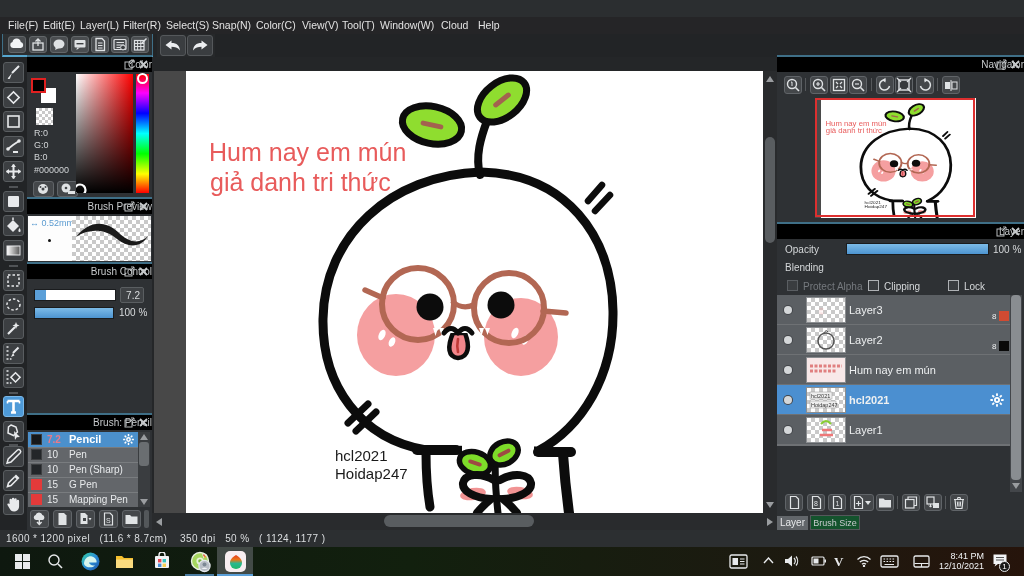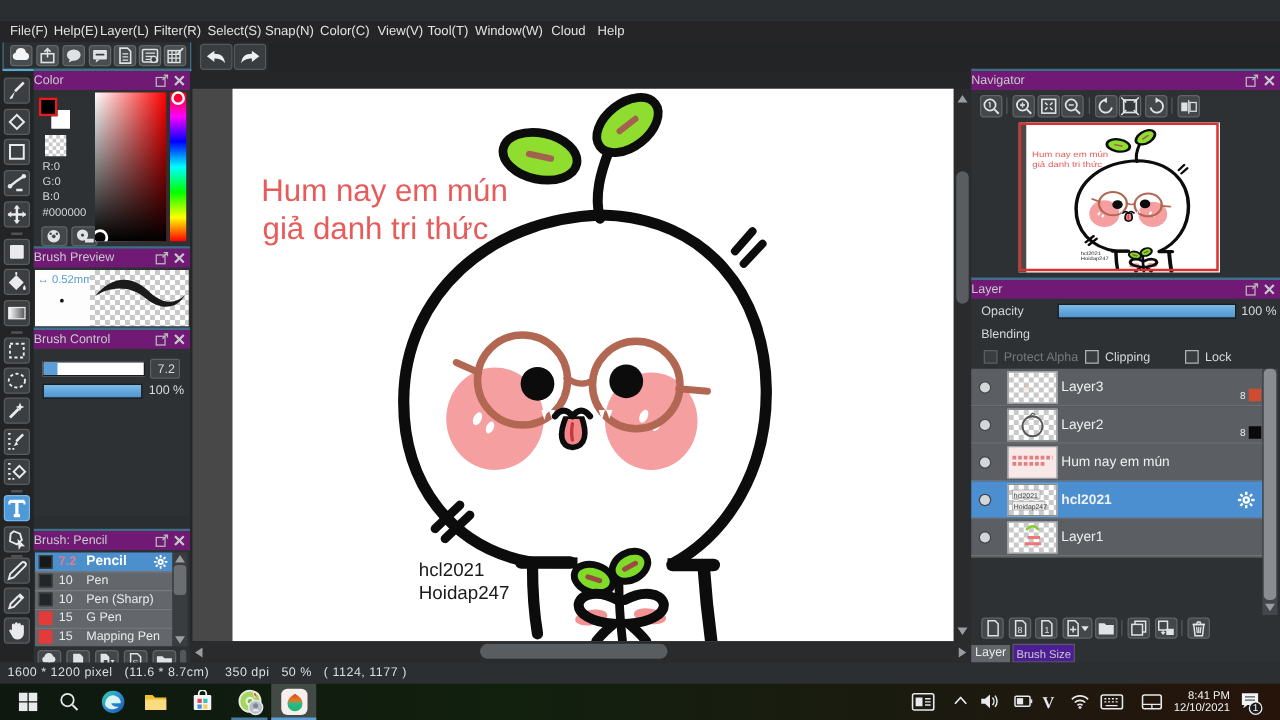--- a/index.html
+++ b/index.html
@@ -13,27 +13,27 @@
 #toolbarrow{left:0;top:34px;width:1024px;height:23px;background:#222426;}
 #tbpanel{position:absolute;left:2px;top:0px;width:151px;height:23px;background:#2c2f31;border-left:1px solid #3f6f87;border-right:1px solid #3f6f87;border-bottom:2px solid #57a7cf;}
 .tbtn{position:absolute;top:2px;width:18px;height:17px;background:#4a4d50;border:1px solid #63676a;border-radius:3px;}
 #tbundo{position:absolute;left:157px;top:0px;width:58px;height:23px;background:#26282a;}
 .ubtn{position:absolute;top:1px;width:26px;height:21px;background:#3a3d40;border:1px solid #55585b;border-radius:3px;}
 #lstrip{left:0;top:57px;width:27px;height:473px;background:#222426;}
 .ltool{position:absolute;left:3px;width:21px;height:21px;background:#3c3f42;border:1px solid #595d60;border-radius:3px;color:#e8eaec;}
 .ltool.sel{background:#4e9ad8;border-color:#7ab8e8;}
 .lsep{position:absolute;left:9px;width:9px;height:2px;background:#505356;}
 .panel{background:#2e3134;border-top:2px solid #3f6f87;}
-.phead{position:relative;height:15px;background:#701a75;color:#c6c9cb;font-size:10px;text-align:left;line-height:15px;}
+.phead{position:relative;height:15px;background:#000000;color:#c6c9cb;font-size:10px;text-align:right;line-height:15px;}
 .pico{position:absolute;right:17px;top:2px;width:11px;height:11px;}
 .pclose{position:absolute;right:3px;top:2px;width:11px;height:11px;}
 #pcolor{left:27px;top:55px;width:125px;height:142px;}
 #pbpreview{left:27px;top:197px;width:125px;height:84px;}
 #pbcontrol{left:27px;top:262px;width:125px;height:151px;}
-#pbrush{left:27px;top:413px;width:125px;height:117px;margin-top:10px;}
+#pbrush{left:27px;top:413px;width:125px;height:117px;}
 #canvasarea{left:152px;top:57px;width:625px;height:473px;background:#242628;}
 #tab1{position:absolute;left:4px;top:0;width:308px;height:14px;background:linear-gradient(#4a4d4f,#333638);border:1px solid #222;border-bottom:none;color:#c9c9c9;font-size:9px;text-align:center;line-height:14px;}
 #paste{position:absolute;left:2px;top:14px;width:609px;height:442px;background:#484848;}
 #doc{position:absolute;left:32px;top:0px;width:577px;height:442px;background:#ffffff;overflow:hidden;}
 #vsb{position:absolute;left:611px;top:14px;width:14px;height:442px;background:#292b2d;}
 #vsb .thumb{position:absolute;left:2px;top:66px;width:10px;height:106px;background:#595d60;border-radius:5px;}
 #hsb{position:absolute;left:0px;top:456px;width:625px;height:17px;background:#292b2d;}
 #hsb .thumb{position:absolute;left:232px;top:2px;width:150px;height:12px;background:#595d60;border-radius:6px;}
 #pnav{left:777px;top:55px;width:247px;height:167px;}
 #player{left:777px;top:222px;width:247px;height:308px;}
@@ -48,21 +48,21 @@
 #statusbar{left:0;top:530px;width:1024px;height:17px;background:#2c2f31;color:#dcdfe1;font-size:10px;letter-spacing:0.4px;line-height:17px;}
 #taskbar{left:0;top:547px;width:1024px;height:29px;background:linear-gradient(90deg,#0e180f 0%,#12200e 40%,#1c1a10 75%,#26140b 100%);}
 .tico{position:absolute;top:4px;}
 .trayico{position:absolute;}
 svg{display:block;}
 </style></head>
 <body>
 <div id="root">
 <div id="menubar" class="abs">
  <span style="left:8px">File(F)</span>
-      <span style="left:43px">Help(E)</span>
+      <span style="left:43px">Edit(E)</span>
       <span style="left:80px">Layer(L)</span>
       <span style="left:123px">Filter(R)</span>
       <span style="left:166px">Select(S)</span>
       <span style="left:212px">Snap(N)</span>
       <span style="left:256px">Color(C)</span>
       <span style="left:302px">View(V)</span>
       <span style="left:342px">Tool(T)</span>
       <span style="left:380px">Window(W)</span>
       <span style="left:441px">Cloud</span>
       <span style="left:478px">Help</span>
@@ -689,21 +689,21 @@
       </div>
  <div class="abs" style="left:168px;top:272px;width:1px;height:13px;background:#55585b"></div>
  <div class="lbtn" style="left:173px;top:270px">
         <svg width="16" height="15" viewBox="0 0 16 15">
           <path d="M4 4.5 L5 13.5 H11 L12 4.5Z" fill="none" stroke="#e0e3e5" stroke-width="1.2"></path>
           <path d="M3 4.5 H13 M6.5 4 L7 2.5 H9 L9.5 4" fill="none" stroke="#e0e3e5" stroke-width="1.2"></path>
           <path d="M6.3 6.5 L6.8 11.5 M8 6.5 V11.5 M9.7 6.5 L9.2 11.5" stroke="#e0e3e5" stroke-width="1"></path>
         </svg>
       </div>
  <div class="abs" style="left:0px;top:292px;width:31px;height:14px;background:#62666a;color:#e8eaec;font-size:10px;text-align:center;line-height:14px;">Layer</div>
- <div class="abs" style="left:33px;top:291px;width:50px;height:15px;background:#4c1d95;border:1px solid #55585b;color:#c8cbce;font-size:9px;text-align:center;line-height:14px;white-space:nowrap;">Brush Size</div>
+ <div class="abs" style="left:33px;top:291px;width:50px;height:15px;background:#14532d;border:1px solid #55585b;color:#c8cbce;font-size:9px;text-align:center;line-height:14px;white-space:nowrap;">Brush Size</div>
 </div>
 <div id="statusbar" class="abs"><span style="margin-left:6px">1600 * 1200 pixel&nbsp;&nbsp; (11.6 * 8.7cm)&nbsp;&nbsp;&nbsp; 350 dpi&nbsp;&nbsp; 50 %&nbsp;&nbsp; (&nbsp;1124,&nbsp;1177&nbsp;)</span></div>
 <div id="taskbar" class="abs">
  <svg class="tico" style="left:15px;top:7px" width="15" height="15" viewBox="0 0 15 15">
         <rect x="0" y="0" width="7" height="7" fill="#e8eaec"></rect>
         <rect x="8" y="0" width="7" height="7" fill="#e8eaec"></rect>
         <rect x="0" y="8" width="7" height="7" fill="#e8eaec"></rect>
         <rect x="8" y="8" width="7" height="7" fill="#e8eaec"></rect>
       </svg>
  <svg class="tico" style="left:47px;top:6px" width="17" height="17" viewBox="0 0 17 17">

